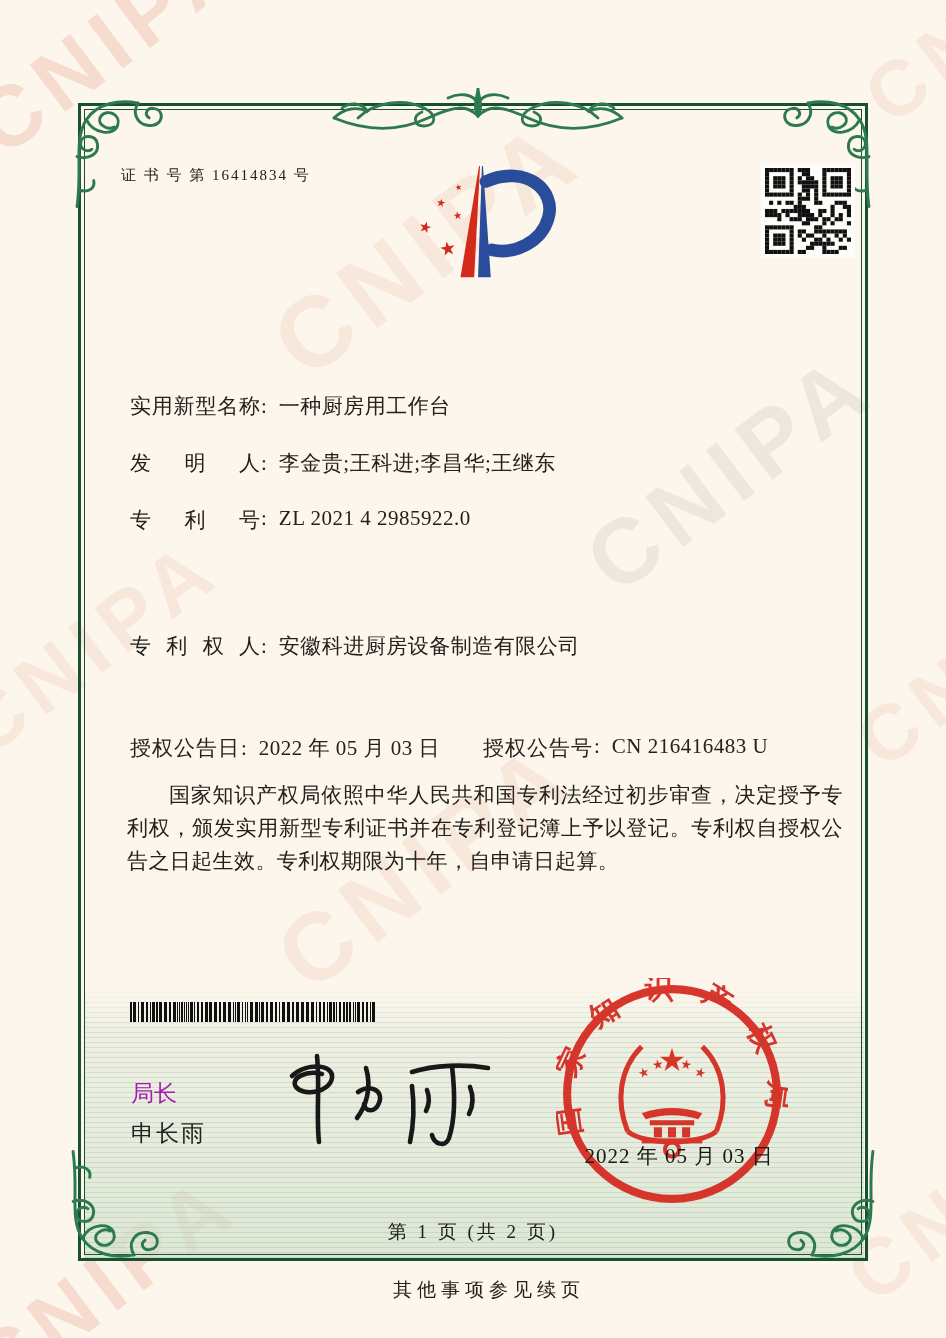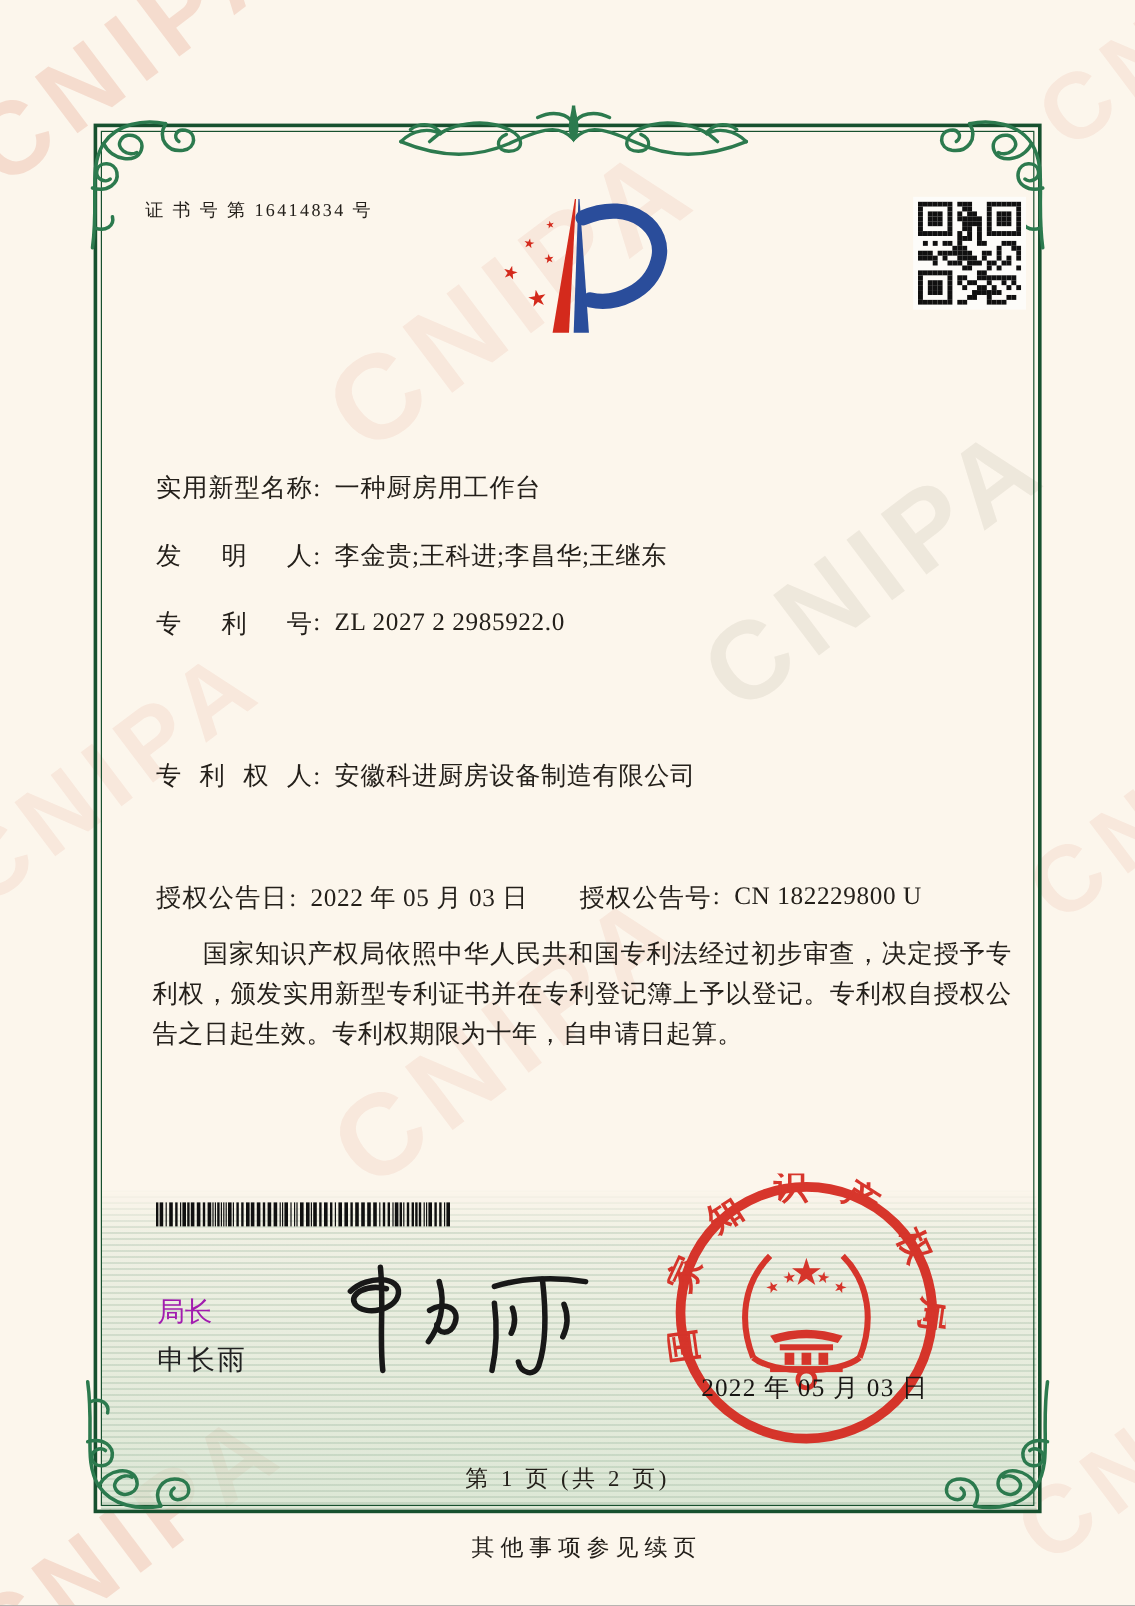--- a/index.html
+++ b/index.html
@@ -389,29 +389,29 @@
     </svg>
 
 
   <div class="row" style="top:392px;">
     <span class="lbl">实用新型名称</span><span class="colon">:</span><span class="val">一种厨房用工作台</span>
   </div>
   <div class="row" style="top:449px;">
     <span class="lbl">发明人</span><span class="colon">:</span><span class="val">李金贵;王科进;李昌华;王继东</span>
   </div>
   <div class="row" style="top:506px;">
-    <span class="lbl">专利号</span><span class="colon">:</span><span class="val">ZL 2027 2 2985922.0</span>
+    <span class="lbl">专利号</span><span class="colon">:</span><span class="val">ZL 2021 4 2985922.0</span>
   </div>
   <div class="row" style="top:632px;">
     <span class="lbl">专利权人</span><span class="colon">:</span><span class="val">安徽科进厨房设备制造有限公司</span>
   </div>
   <div class="row" style="top:734px;">
     <span class="lbl5">授权公告日</span><span class="colon">:</span><span class="val">2022 年 05 月 03 日</span>
     <span class="grant2">
-      <span class="lbl5">授权公告号</span><span class="colon">:</span><span class="val">CN 182229800 U</span>
+      <span class="lbl5">授权公告号</span><span class="colon">:</span><span class="val">CN 216416483 U</span>
     </span>
   </div>
 
   <div class="paras">
     <p>国家知识产权局依照中华人民共和国专利法经过初步审查，决定授予专利权，颁发实用新型专利证书并在专利登记簿上予以登记。专利权自授权公告之日起生效。专利权期限为十年，自申请日起算。</p>
   </div>
 
   <div class="barcode" id="barcode"><span style="display:inline-block;width:2px;height:20px;background:#101010;margin-right:1px;vertical-align:top;"></span><span style="display:inline-block;width:3px;height:20px;background:#101010;margin-right:2px;vertical-align:top;"></span><span style="display:inline-block;width:1px;height:20px;background:#101010;margin-right:2px;vertical-align:top;"></span><span style="display:inline-block;width:3px;height:20px;background:#101010;margin-right:2px;vertical-align:top;"></span><span style="display:inline-block;width:2px;height:20px;background:#101010;margin-right:2px;vertical-align:top;"></span><span style="display:inline-block;width:1px;height:20px;background:#101010;margin-right:1px;vertical-align:top;"></span><span style="display:inline-block;width:3px;height:20px;background:#101010;margin-right:1px;vertical-align:top;"></span><span style="display:inline-block;width:2px;height:20px;background:#101010;margin-right:1px;vertical-align:top;"></span><span style="display:inline-block;width:3px;height:20px;background:#101010;margin-right:2px;vertical-align:top;"></span><span style="display:inline-block;width:3px;height:20px;background:#101010;margin-right:2px;vertical-align:top;"></span><span style="display:inline-block;width:2px;height:20px;background:#101010;margin-right:2px;vertical-align:top;"></span><span style="display:inline-block;width:3px;height:20px;background:#101010;margin-right:1px;vertical-align:top;"></span><span style="display:inline-block;width:1px;height:20px;background:#101010;margin-right:1px;vertical-align:top;"></span><span style="display:inline-block;width:1px;height:20px;background:#101010;margin-right:1px;vertical-align:top;"></span><span style="display:inline-block;width:2px;height:20px;background:#101010;margin-right:1px;vertical-align:top;"></span><span style="display:inline-block;width:1px;height:20px;background:#101010;margin-right:1px;vertical-align:top;"></span><span style="display:inline-block;width:1px;height:20px;background:#101010;margin-right:1px;vertical-align:top;"></span><span style="display:inline-block;width:1px;height:20px;background:#101010;margin-right:1px;vertical-align:top;"></span><span style="display:inline-block;width:3px;height:20px;background:#101010;margin-right:1px;vertical-align:top;"></span><span style="display:inline-block;width:1px;height:20px;background:#101010;margin-right:2px;vertical-align:top;"></span><span style="display:inline-block;width:2px;height:20px;background:#101010;margin-right:2px;vertical-align:top;"></span><span style="display:inline-block;width:2px;height:20px;background:#101010;margin-right:2px;vertical-align:top;"></span><span style="display:inline-block;width:3px;height:20px;background:#101010;margin-right:1px;vertical-align:top;"></span><span style="display:inline-block;width:3px;height:20px;background:#101010;margin-right:2px;vertical-align:top;"></span><span style="display:inline-block;width:3px;height:20px;background:#101010;margin-right:2px;vertical-align:top;"></span><span style="display:inline-block;width:2px;height:20px;background:#101010;margin-right:2px;vertical-align:top;"></span><span style="display:inline-block;width:3px;height:20px;background:#101010;margin-right:2px;vertical-align:top;"></span><span style="display:inline-block;width:3px;height:20px;background:#101010;margin-right:2px;vertical-align:top;"></span><span style="display:inline-block;width:1px;height:20px;background:#101010;margin-right:1px;vertical-align:top;"></span><span style="display:inline-block;width:1px;height:20px;background:#101010;margin-right:1px;vertical-align:top;"></span><span style="display:inline-block;width:3px;height:20px;background:#101010;margin-right:2px;vertical-align:top;"></span><span style="display:inline-block;width:1px;height:20px;background:#101010;margin-right:2px;vertical-align:top;"></span><span style="display:inline-block;width:1px;height:20px;background:#101010;margin-right:1px;vertical-align:top;"></span><span style="display:inline-block;width:1px;height:20px;background:#101010;margin-right:2px;vertical-align:top;"></span><span style="display:inline-block;width:3px;height:20px;background:#101010;margin-right:2px;vertical-align:top;"></span><span style="display:inline-block;width:3px;height:20px;background:#101010;margin-right:1px;vertical-align:top;"></span><span style="display:inline-block;width:1px;height:20px;background:#101010;margin-right:1px;vertical-align:top;"></span><span style="display:inline-block;width:3px;height:20px;background:#101010;margin-right:2px;vertical-align:top;"></span><span style="display:inline-block;width:2px;height:20px;background:#101010;margin-right:2px;vertical-align:top;"></span><span style="display:inline-block;width:3px;height:20px;background:#101010;margin-right:2px;vertical-align:top;"></span><span style="display:inline-block;width:2px;height:20px;background:#101010;margin-right:2px;vertical-align:top;"></span><span style="display:inline-block;width:1px;height:20px;background:#101010;margin-right:2px;vertical-align:top;"></span><span style="display:inline-block;width:3px;height:20px;background:#101010;margin-right:2px;vertical-align:top;"></span><span style="display:inline-block;width:3px;height:20px;background:#101010;margin-right:2px;vertical-align:top;"></span><span style="display:inline-block;width:2px;height:20px;background:#101010;margin-right:2px;vertical-align:top;"></span><span style="display:inline-block;width:3px;height:20px;background:#101010;margin-right:2px;vertical-align:top;"></span><span style="display:inline-block;width:3px;height:20px;background:#101010;margin-right:2px;vertical-align:top;"></span><span style="display:inline-block;width:3px;height:20px;background:#101010;margin-right:2px;vertical-align:top;"></span><span style="display:inline-block;width:3px;height:20px;background:#101010;margin-right:2px;vertical-align:top;"></span><span style="display:inline-block;width:1px;height:20px;background:#101010;margin-right:2px;vertical-align:top;"></span><span style="display:inline-block;width:2px;height:20px;background:#101010;margin-right:2px;vertical-align:top;"></span><span style="display:inline-block;width:2px;height:20px;background:#101010;margin-right:2px;vertical-align:top;"></span><span style="display:inline-block;width:1px;height:20px;background:#101010;margin-right:1px;vertical-align:top;"></span><span style="display:inline-block;width:3px;height:20px;background:#101010;margin-right:1px;vertical-align:top;"></span><span style="display:inline-block;width:2px;height:20px;background:#101010;margin-right:1px;vertical-align:top;"></span><span style="display:inline-block;width:1px;height:20px;background:#101010;margin-right:2px;vertical-align:top;"></span><span style="display:inline-block;width:2px;height:20px;background:#101010;margin-right:2px;vertical-align:top;"></span><span style="display:inline-block;width:2px;height:20px;background:#101010;margin-right:1px;vertical-align:top;"></span><span style="display:inline-block;width:2px;height:20px;background:#101010;margin-right:1px;vertical-align:top;"></span><span style="display:inline-block;width:2px;height:20px;background:#101010;margin-right:2px;vertical-align:top;"></span><span style="display:inline-block;width:1px;height:20px;background:#101010;margin-right:1px;vertical-align:top;"></span><span style="display:inline-block;width:1px;height:20px;background:#101010;margin-right:1px;vertical-align:top;"></span><span style="display:inline-block;width:3px;height:20px;background:#101010;margin-right:2px;vertical-align:top;"></span><span style="display:inline-block;width:2px;height:20px;background:#101010;margin-right:2px;vertical-align:top;"></span><span style="display:inline-block;width:2px;height:20px;background:#101010;margin-right:2px;vertical-align:top;"></span><span style="display:inline-block;width:1px;height:20px;background:#101010;margin-right:1px;vertical-align:top;"></span><span style="display:inline-block;width:3px;height:20px;background:#101010;margin-right:2px;vertical-align:top;"></span></div>
 
   <div class="sig-title">局长</div>

